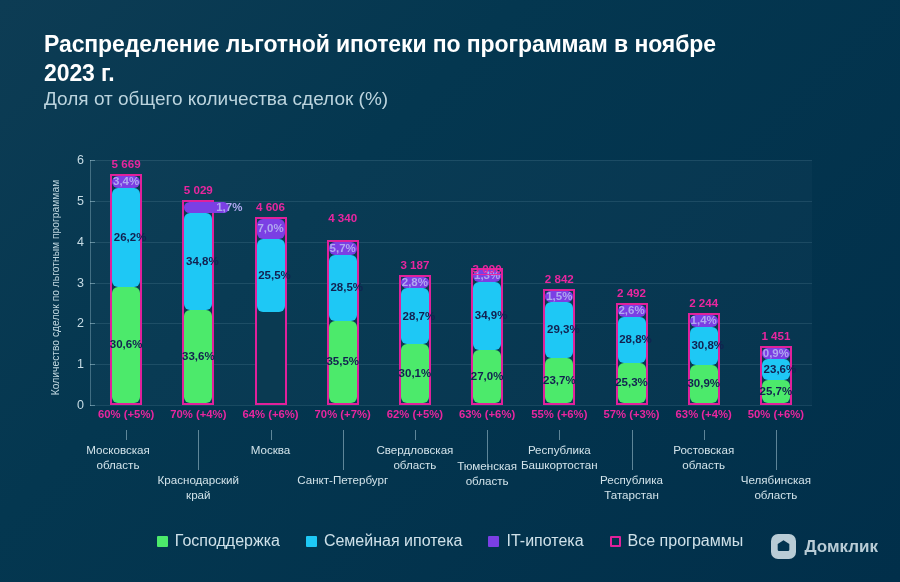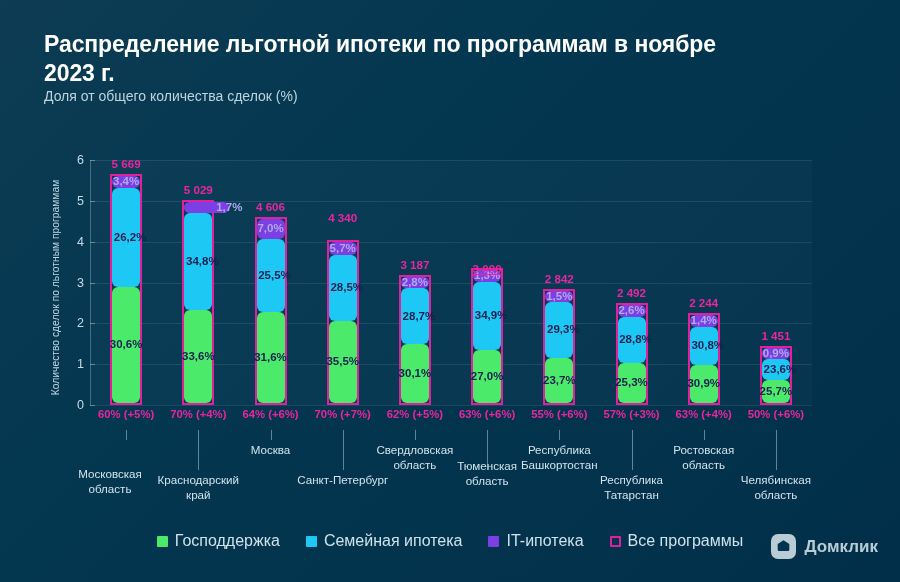--- a/index.html
+++ b/index.html
@@ -16,21 +16,21 @@
   }
 
   
   .title {
     position:absolute; left:44px; top:30px; width:720px;
     color:#ffffff; font-size:23px; font-weight:bold; line-height:1.24;
     letter-spacing:-0.1px;
   }
   .subtitle {
     position:absolute; left:44px; top:88px;
-    color:#bcd4de; font-size:14px; font-weight:normal;
+    color:#bcd4de; font-size:19px; font-weight:normal;
   }
 
   
   #plot {
     position:absolute; left:90px; top:160px; width:722px; height:245px;
     background:rgba(255,255,255,0.022);
   }
   .gridline {
     position:absolute; left:0; width:100%; height:1px;
     background:rgba(170,210,225,0.13);
@@ -182,23 +182,20 @@
         <div class="bar-share">70% (+4%)</div>
       </div>
       <div class="bar-group" style="left: 164.5px; width: 32px; height: 245px;">
         <div class="bar-stack" style="height: 188.078px;">
           <div class="seg it" style="flex: 0.109204 0 0px;">
             <span>7,0%</span>
           </div>
           <div class="seg fam" style="flex: 0.397816 0 0px;">
             <span>25,5%</span>
           </div>
-          <div class="seg gos" style="flex: 0.49298 0 0px;">
-            <span>31,6%</span>
-          </div>
         </div>
         <div class="bar-total" style="bottom: 192.078px;">4 606</div>
         <div class="bar-share">64% (+6%)</div>
       </div>
       <div class="bar-group" style="left: 236.7px; width: 32px; height: 245px;">
         <div class="bar-stack" style="height: 165px;">
           <div class="seg it" style="flex: 0.0817791 0 0px;">
             <span>5,7%</span>
           </div>
           <div class="seg fam" style="flex: 0.408895 0 0px;">
@@ -324,21 +321,21 @@
 
   <div id="logo">
     <div class="logo-mark">
       <svg width="15" height="15" viewBox="0 0 16 16" aria-hidden="true">
         <path d="M8 1.4 L14.2 5.2 V11.2 A1.6 1.6 0 0 1 12.7 12.9 H3.3 A1.6 1.6 0 0 1 1.8 11.2 V5.2 Z" fill="#023450"></path>
       </svg>
     </div>
     <div class="logo-text">Домклик</div>
   </div>
 
-<div class="region" style="left: 50px; width: 120px; top: 443px; margin-top: 24px;">Московская
+<div class="region" style="left: 58px; width: 120px; top: 443px;">Московская
 область</div>
     <div class="region-tick" style="left: 126.1px; top: 430px; height: 10px;"></div>
     <div class="region" style="left: 138.3px; width: 120px; top: 473px;">Краснодарский
 край</div>
     <div class="region-tick" style="left: 198.3px; top: 430px; height: 40px;"></div>
     <div class="region" style="left: 210.5px; width: 120px; top: 443px;">Москва</div>
     <div class="region-tick" style="left: 270.5px; top: 430px; height: 10px;"></div>
     <div class="region" style="left: 282.7px; width: 120px; top: 473px;">Санкт-Петербург</div>
     <div class="region-tick" style="left: 342.7px; top: 430px; height: 40px;"></div>
     <div class="region" style="left: 354.9px; width: 120px; top: 443px;">Свердловская

